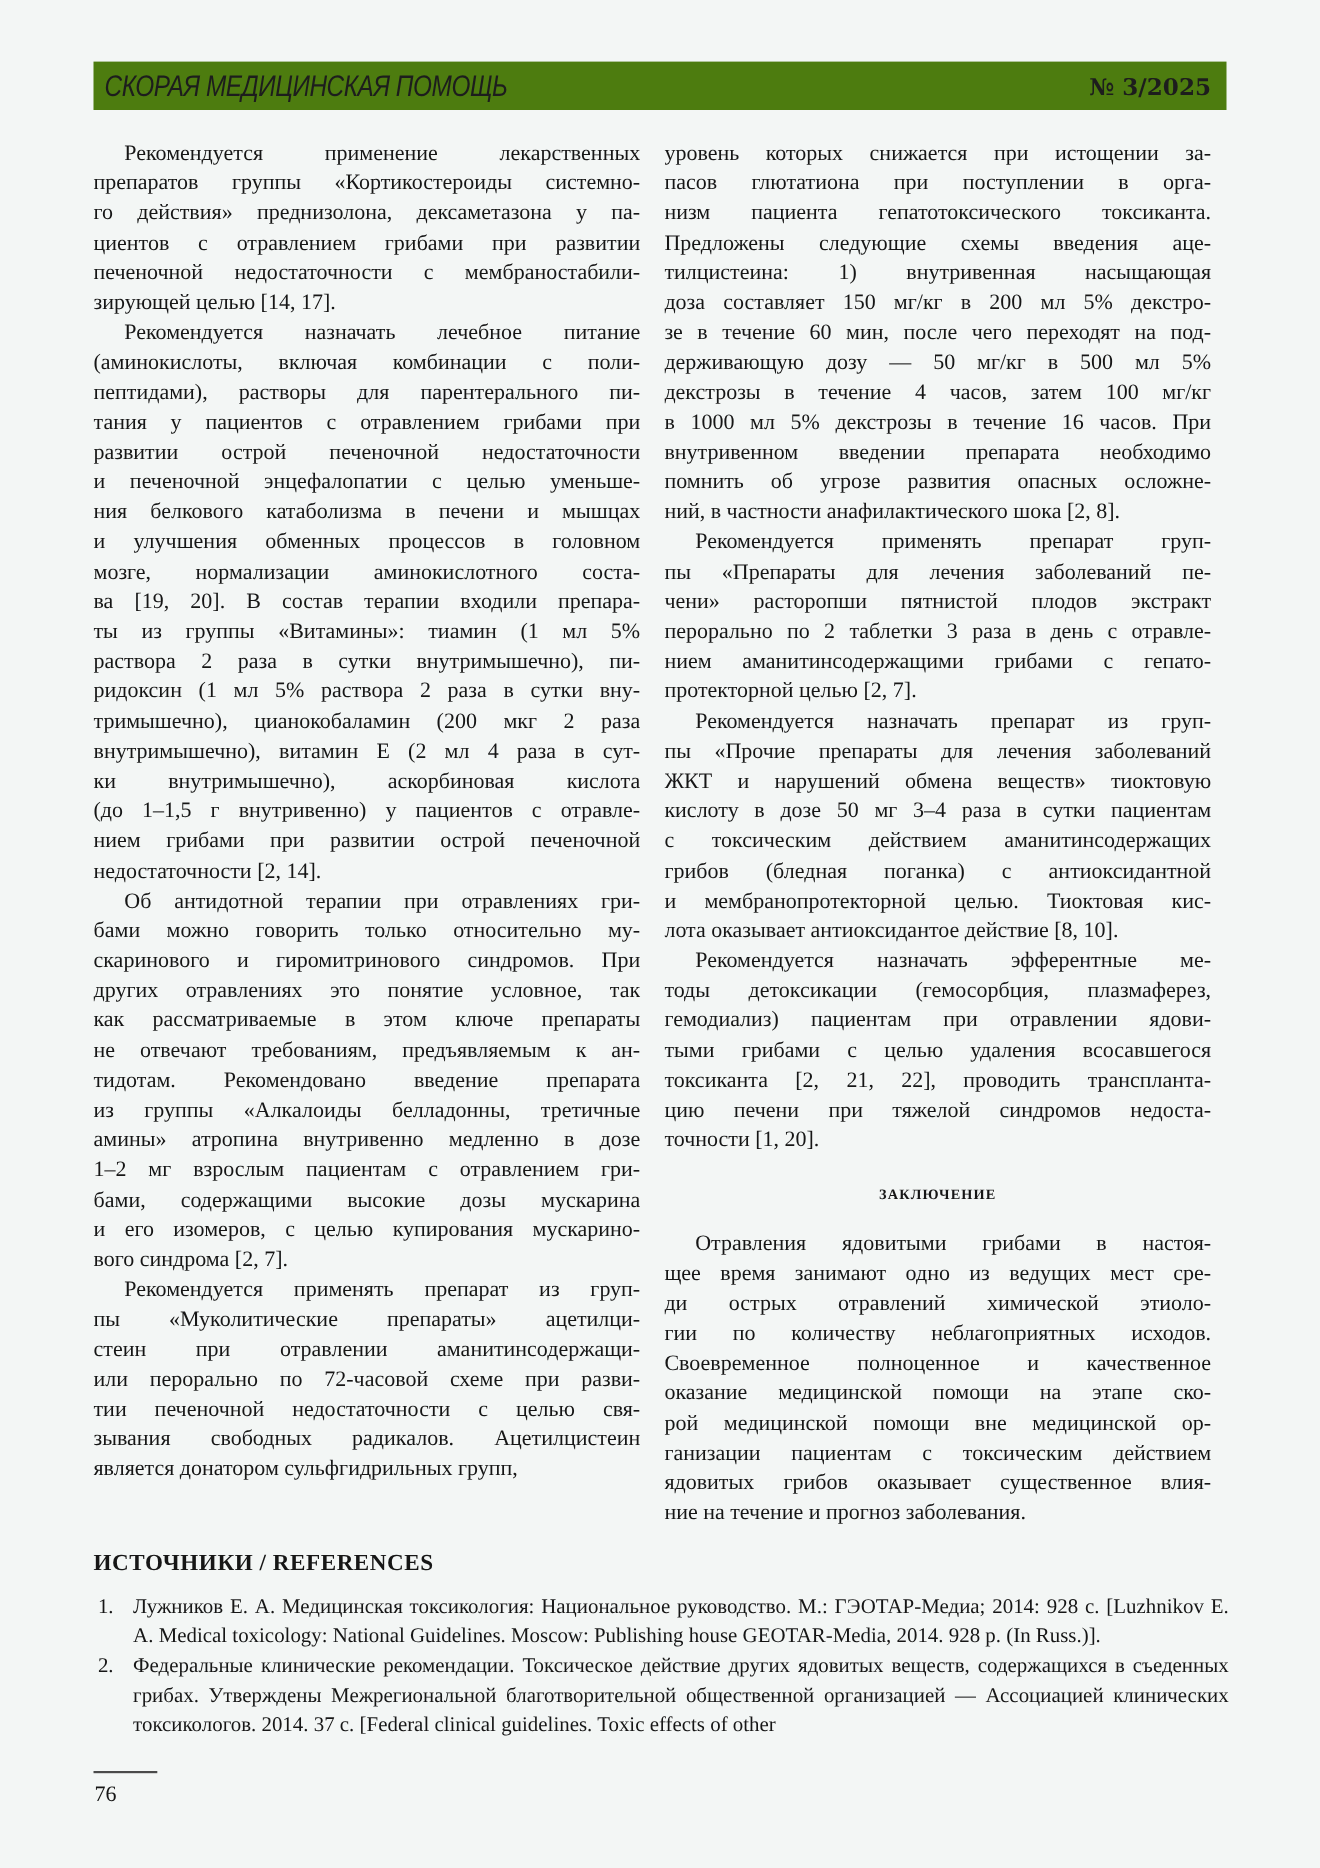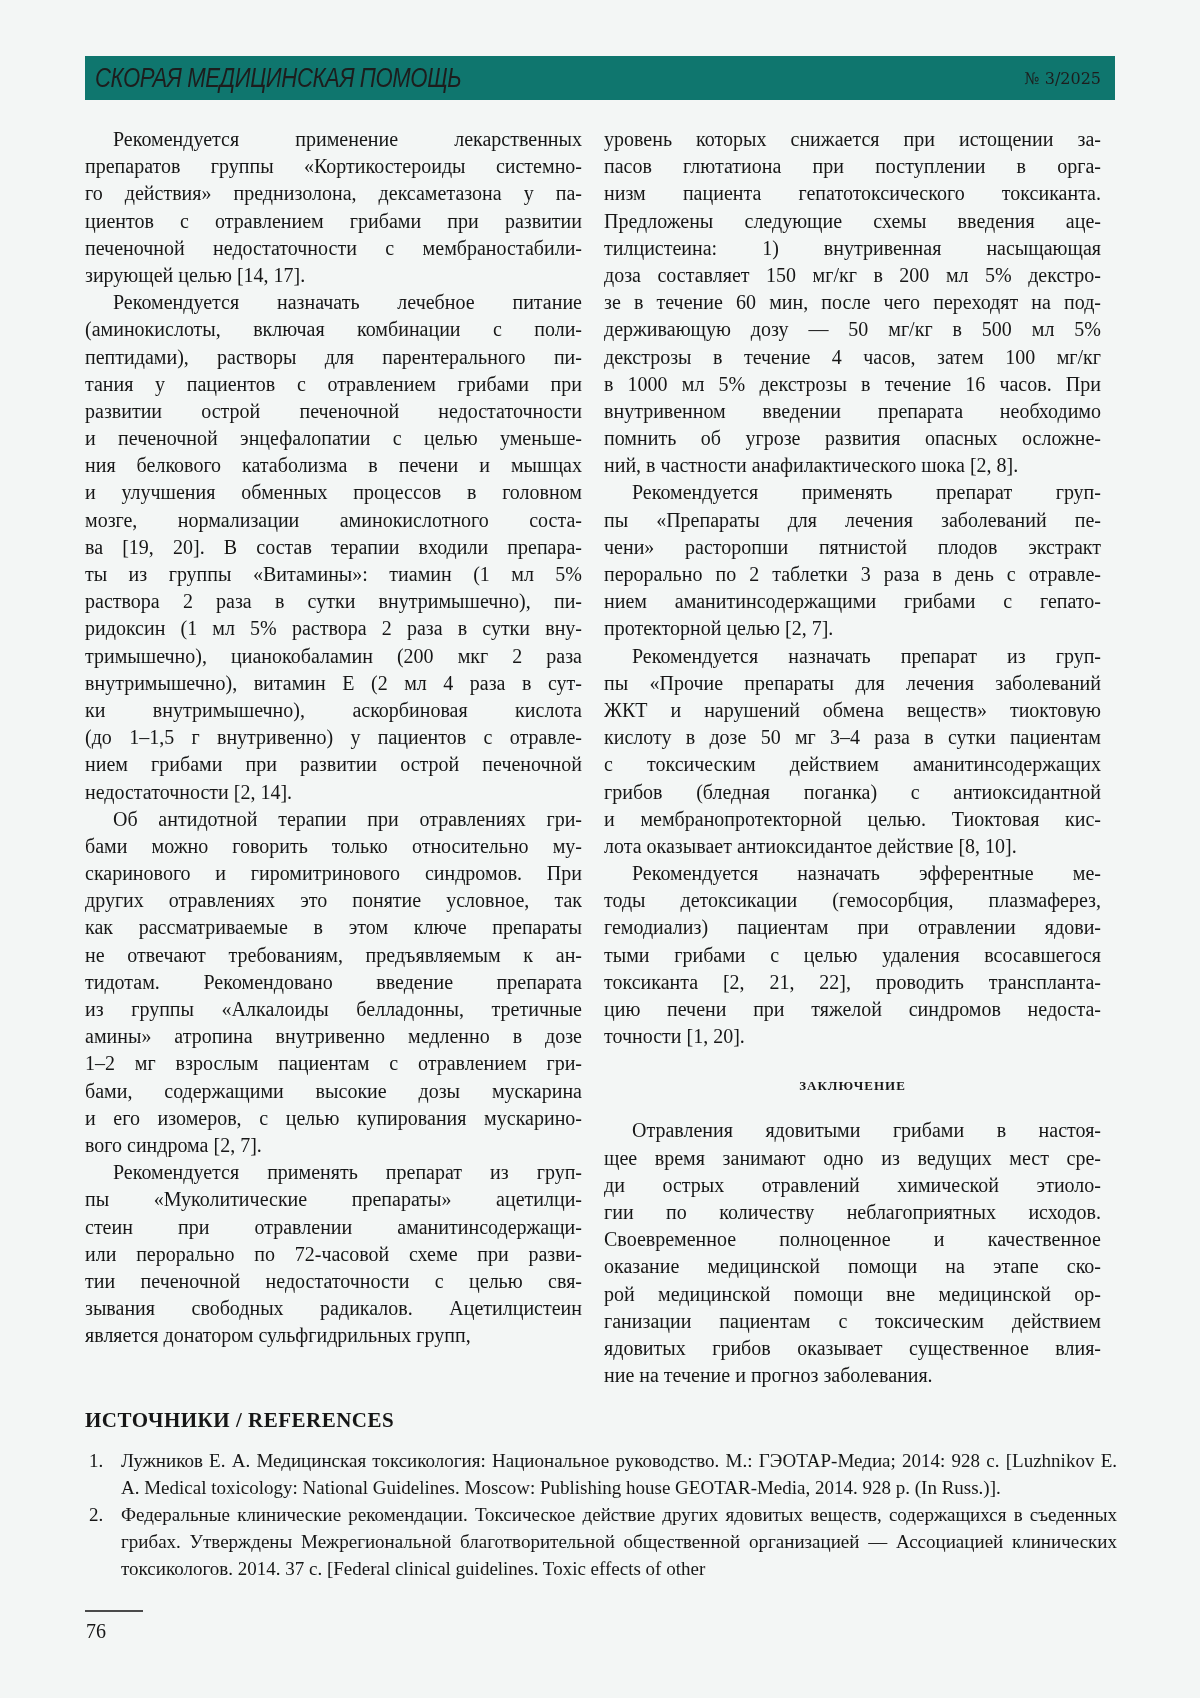--- a/index.html
+++ b/index.html
@@ -9,38 +9,38 @@
     font-family:"Liberation Serif", serif;
     color:#161616;
     position:relative;
     overflow:hidden;
   }
   .page{position:absolute;inset:0;}
 
   
   .header-band{
     position:absolute;left:85px;top:56px;width:1030px;height:44px;
-    background:#0f766e;
+    background:#4d7c0f;
     display:flex;align-items:center;justify-content:space-between;
     padding:0 14px 0 10px;box-sizing:border-box;
   }
   .journal-title{
     font-family:"Liberation Sans", sans-serif;
     font-style:italic;
     font-size:27px;
     letter-spacing:-0.5px;
     transform:scaleX(0.82);
     transform-origin:left center;
     white-space:nowrap;
     color:#1d1d1d;
   }
   .issue-number{
     font-family:"DejaVu Serif", serif;
-    font-weight:normal;
-    font-size:16px;
+    font-weight:bold;
+    font-size:21px;
     color:#1d1d1d;
     white-space:nowrap;
   }
 
   
   .columns{
     position:absolute;left:85px;top:126px;width:1030px;height:1270px;
   }
   .col{
     position:absolute;top:0;width:497px;

